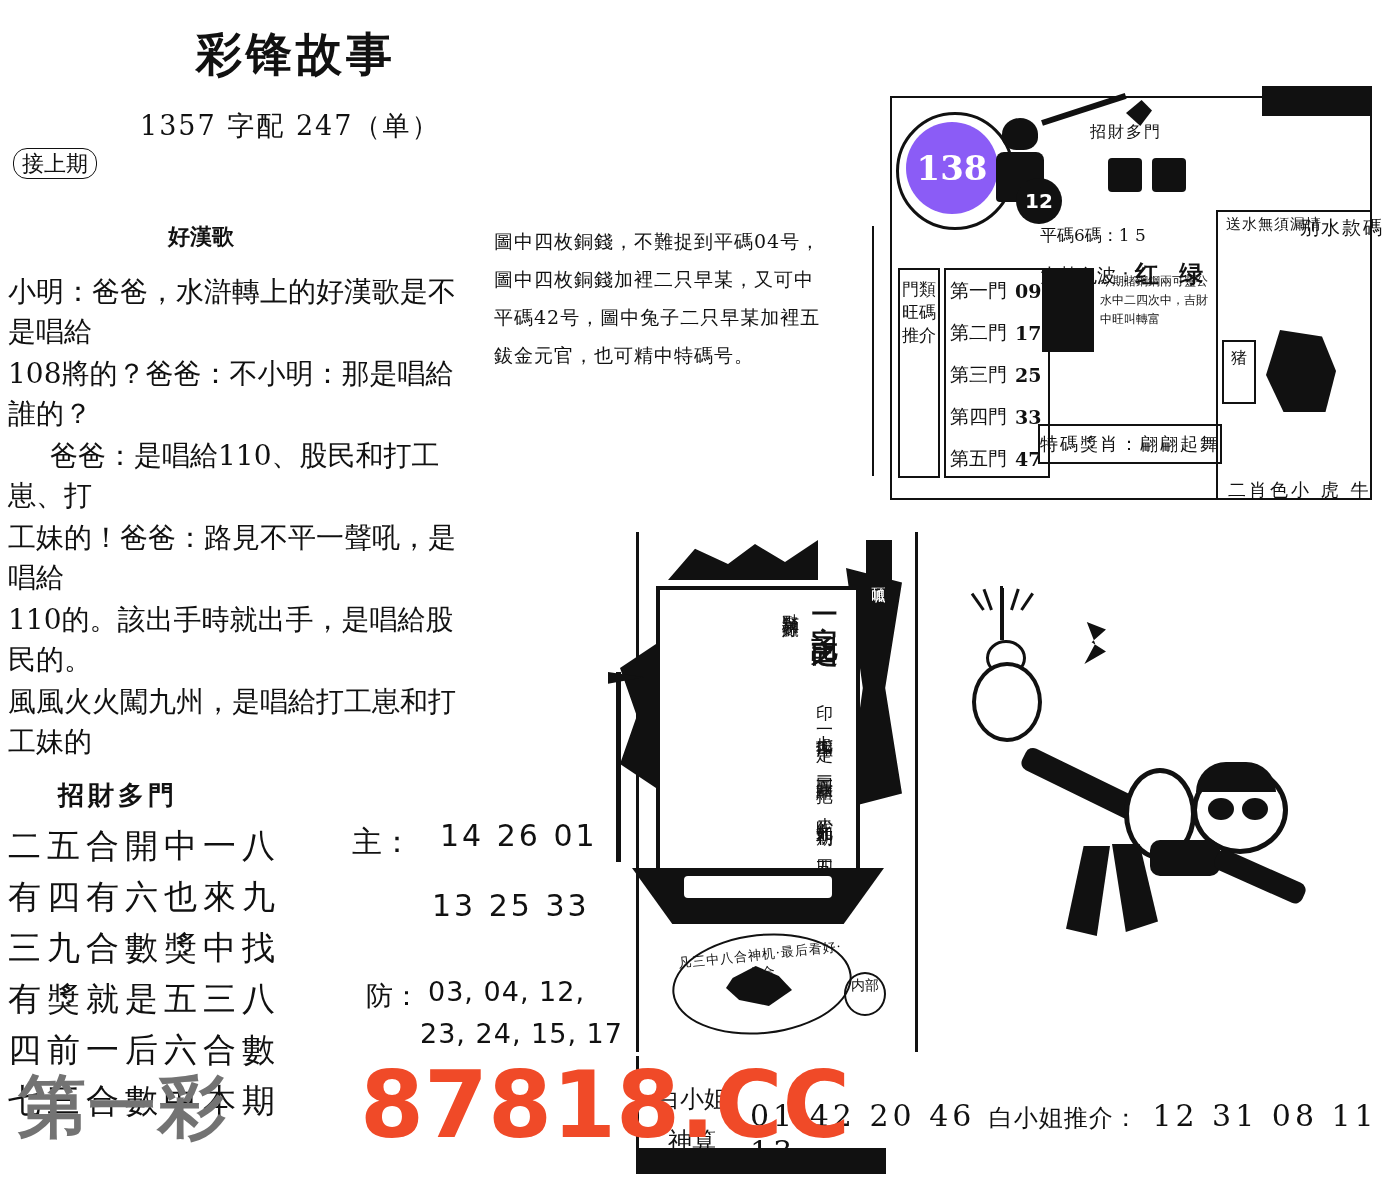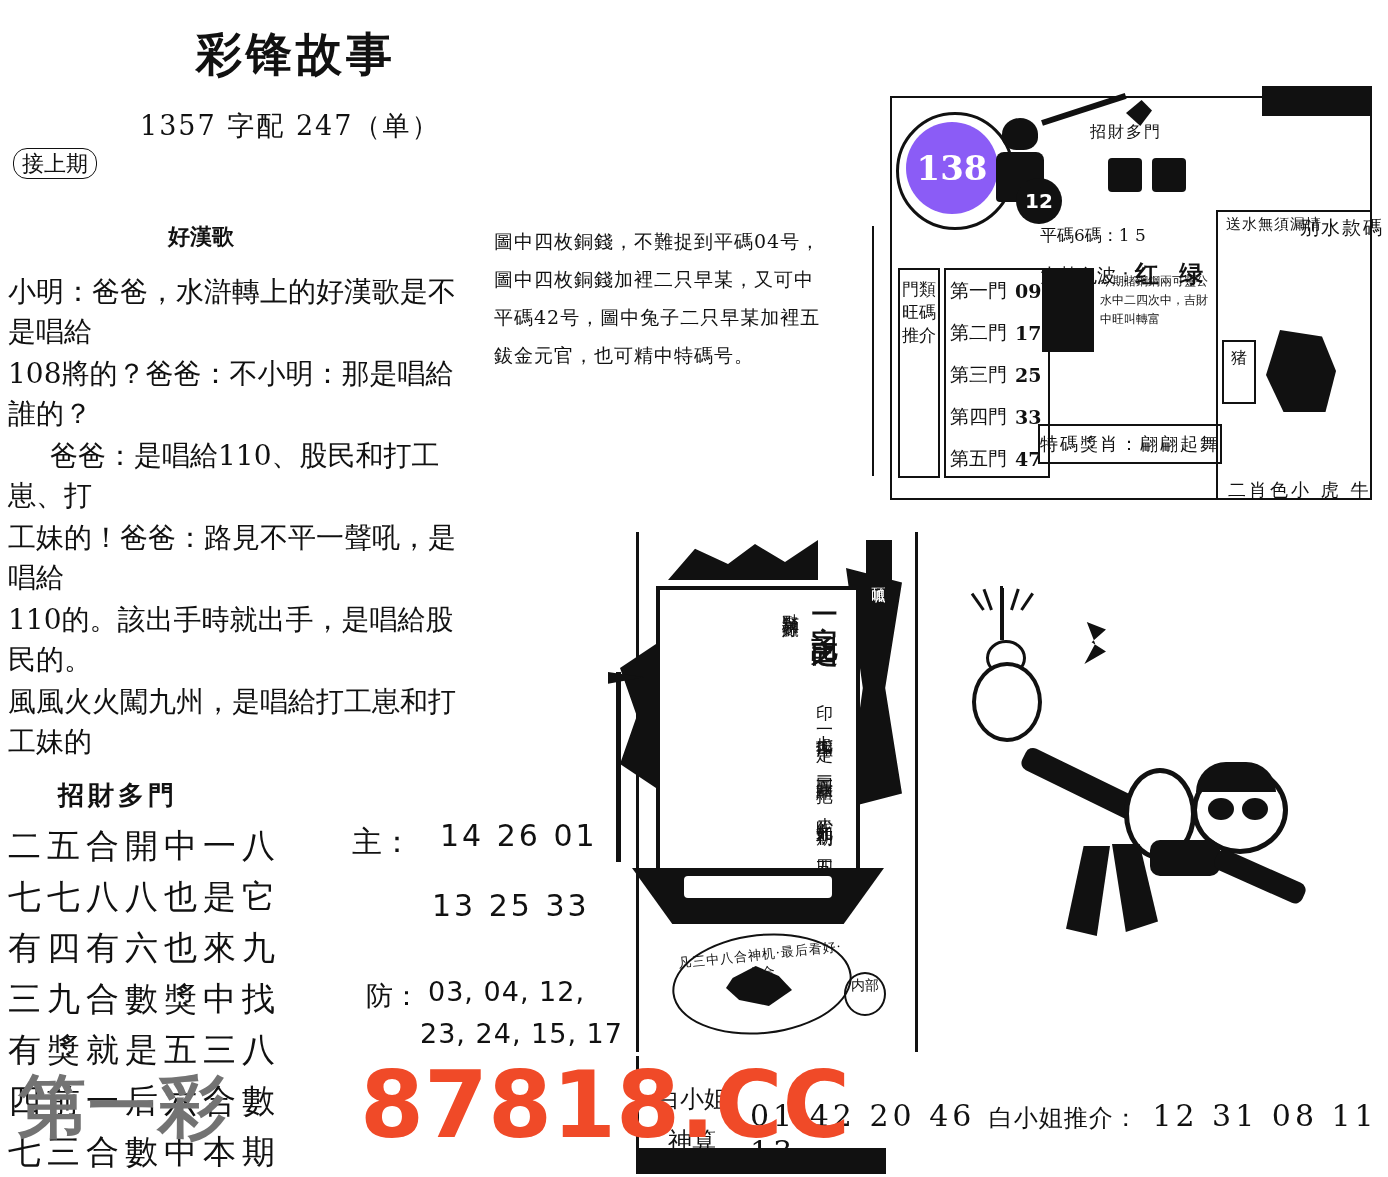--- a/index.html
+++ b/index.html
@@ -176,21 +176,20 @@
   <span class="ln">圖中四枚銅錢，不難捉到平碼04号，</span>
   <span class="ln">圖中四枚銅錢加裡二只早某，又可中</span>
   <span class="ln">平碼42号，圖中兔子二只早某加裡五</span>
   <span class="ln">鈸金元官，也可精中特碼号。</span>
 </div>
 <div class="abs" id="note-rule"></div>
 
 <div class="abs" id="poem-title">招財多門</div>
 <div class="abs" id="poem">
   <div>二五合開中一八</div>
-  <div>七七八八也是它</div>
   <div>有四有六也來九</div>
   <div>三九合數獎中找</div>
   <div>有獎就是五三八</div>
   <div>四前一后六合數</div>
   <div>七三合數中本期</div>
 </div>
 <div class="abs" id="zhu-label">主：</div>
 <div class="abs" id="zhu1">14 26 01</div>
 <div class="abs" id="zhu2">13 25 33</div>
 <div class="abs" id="fang-label">防：</div>

